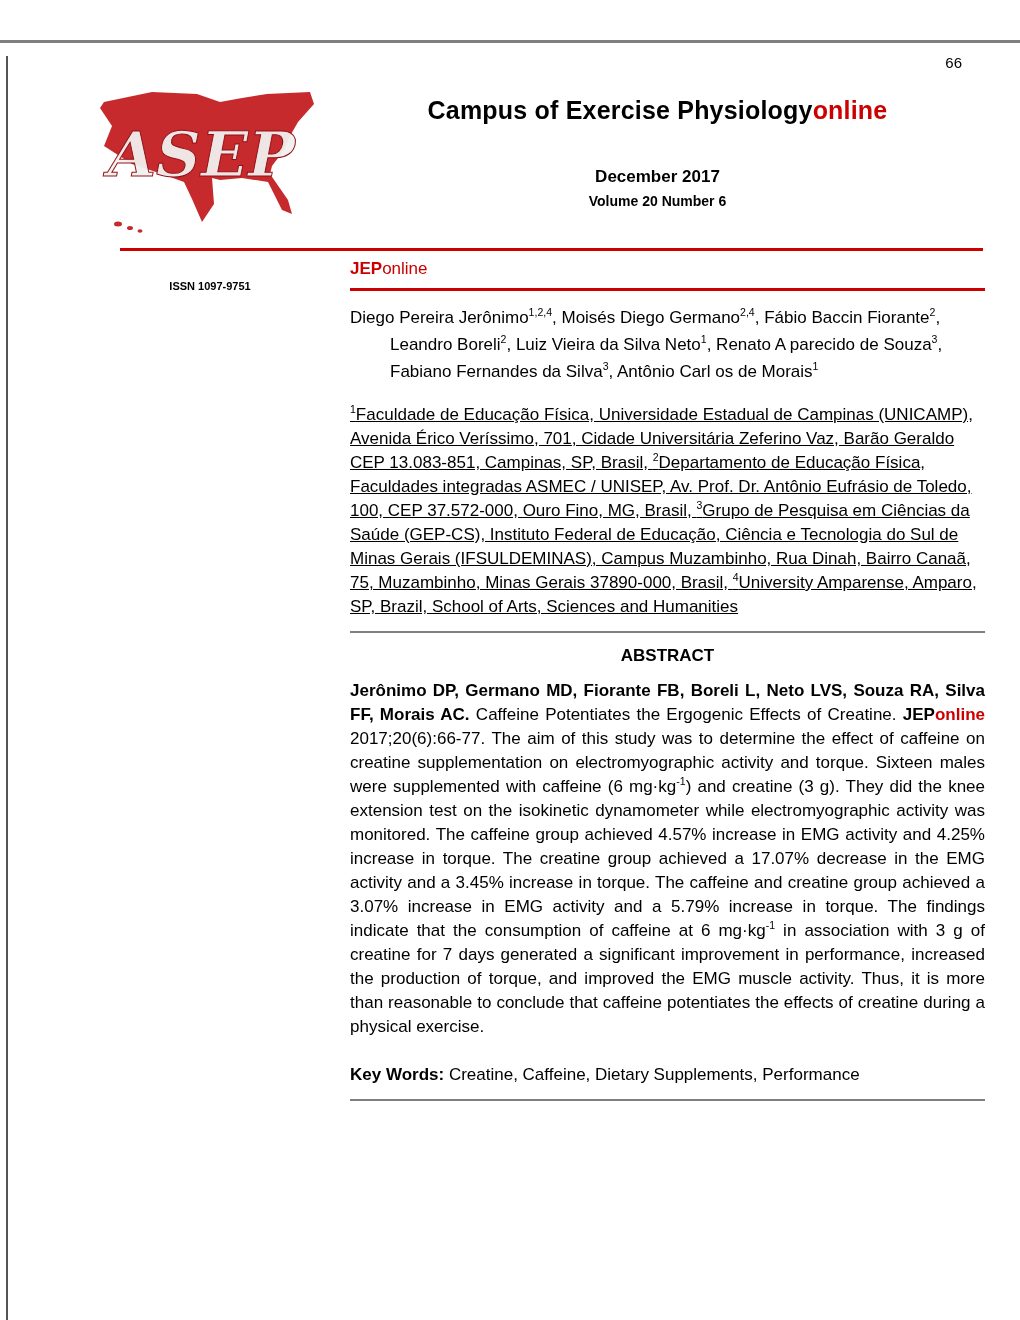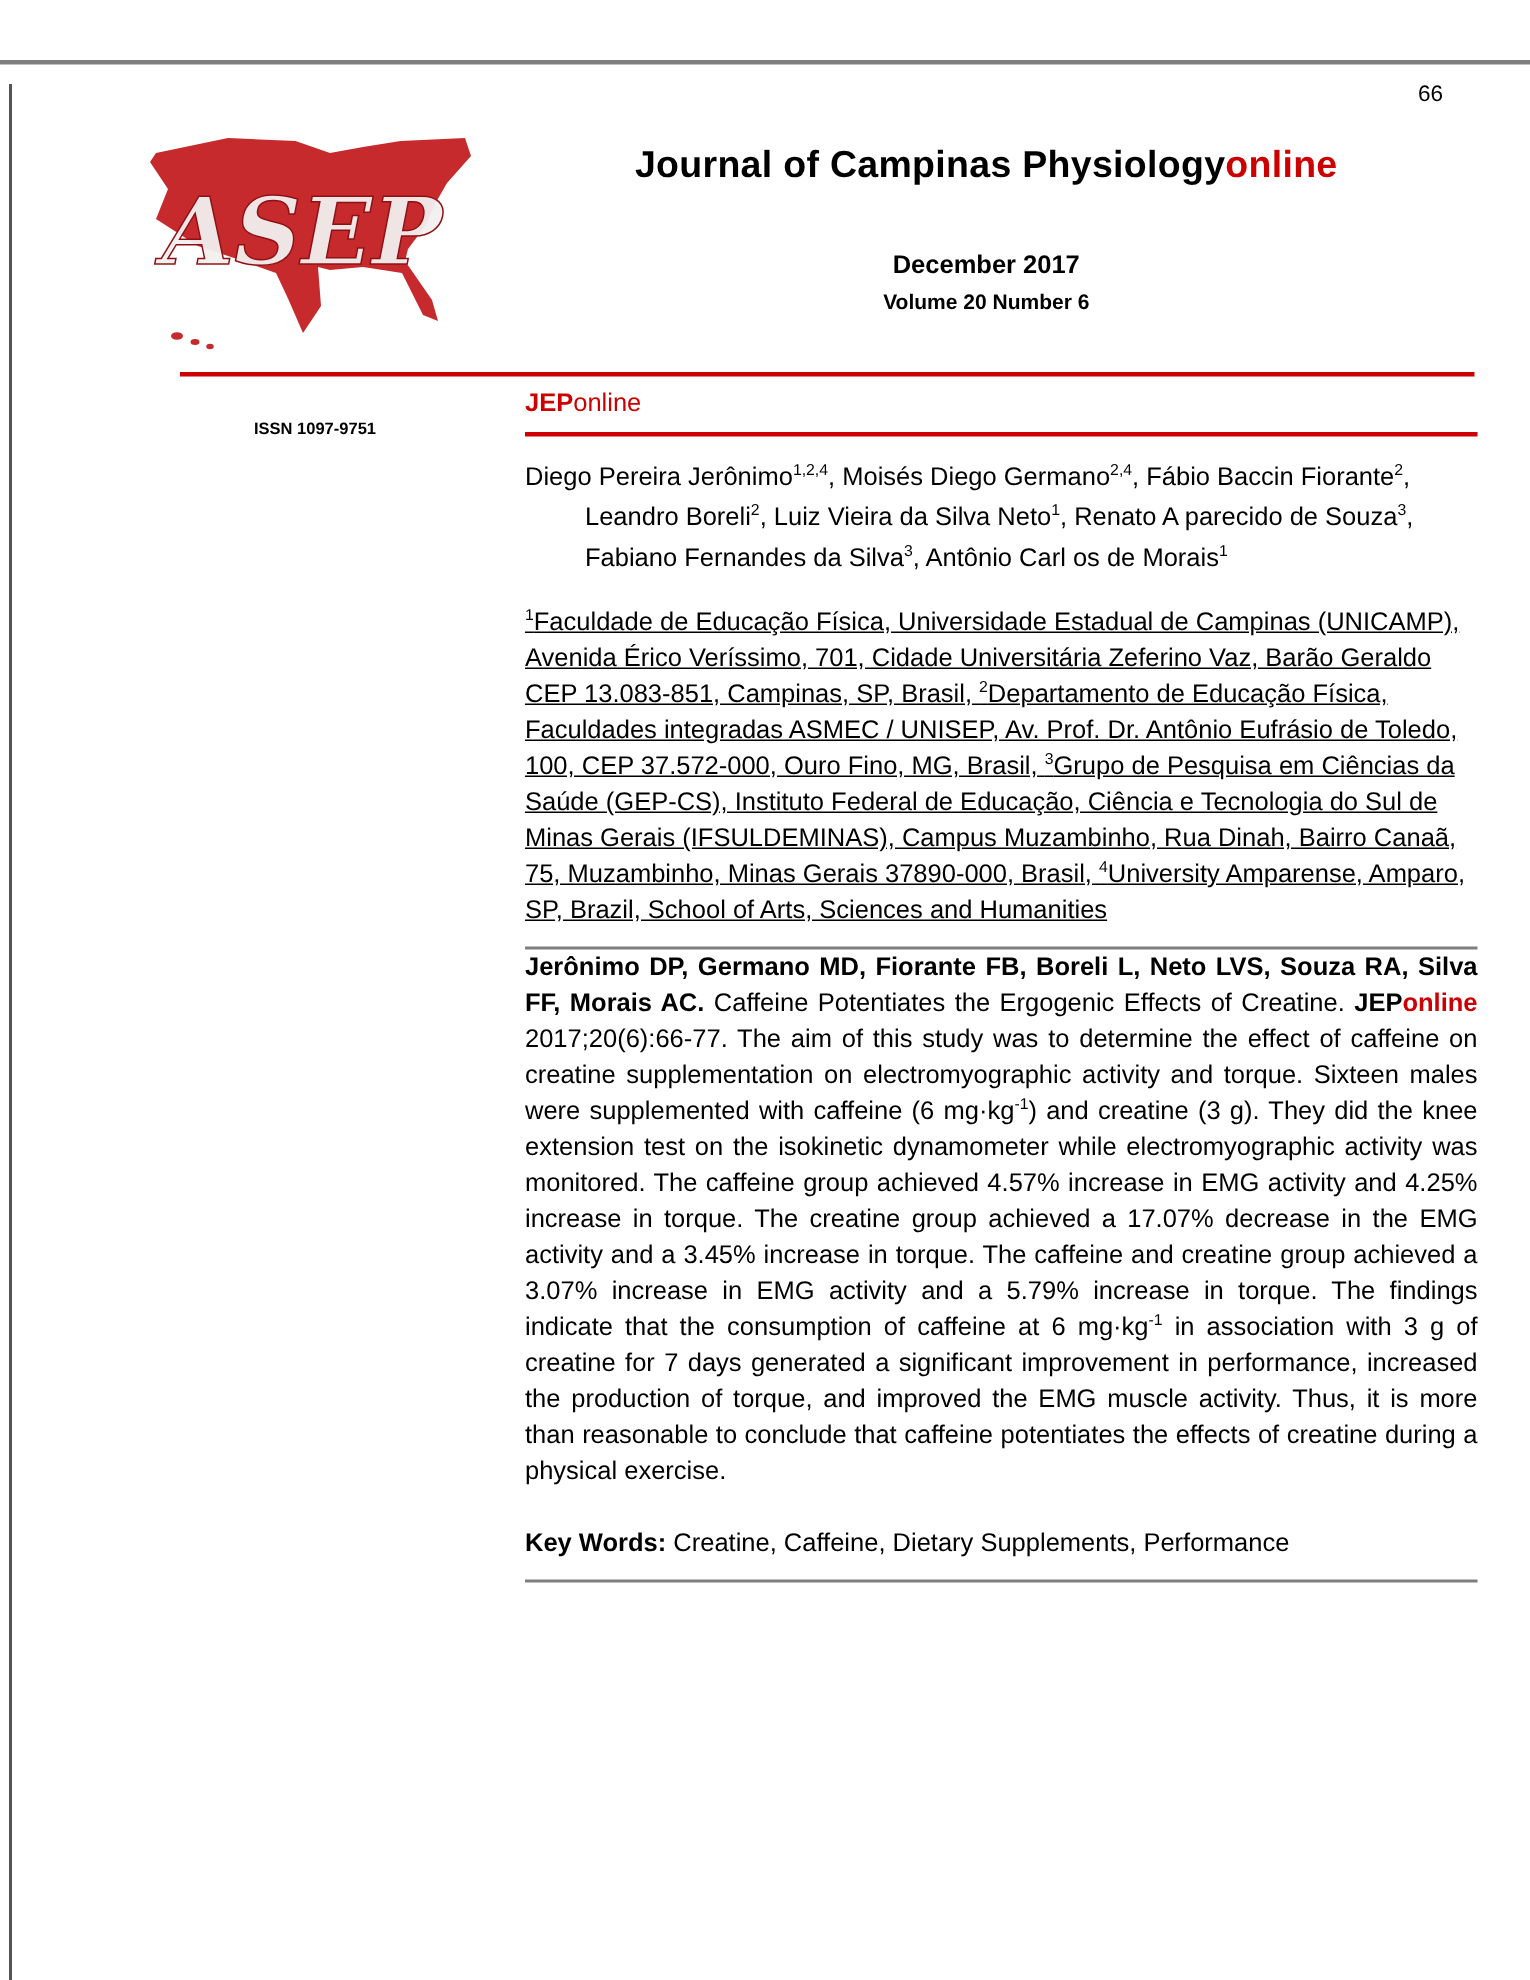--- a/index.html
+++ b/index.html
@@ -81,35 +81,36 @@
     <svg viewBox="0 0 230 150" xmlns="http://www.w3.org/2000/svg">
       <path style="fill: var(--map-red, #c62a2c);" d="M12,18 L60,8 L105,10 L128,18 L150,14 L175,10 L218,8 L222,20 L206,38 L198,52 L192,66 L180,82 L178,90 L196,116 L200,130 L190,126 L176,98 L150,94 L128,96 L120,94 L122,120 L110,138 L100,115 L92,98 L64,88 L40,80 L12,62 L20,42 L8,24 Z"></path>
       <ellipse cx="26" cy="140" rx="4" ry="2.5" style="fill: var(--map-red, #c62a2c);"></ellipse>
       <ellipse cx="38" cy="144" rx="3" ry="2" style="fill: var(--map-red, #c62a2c);"></ellipse>
       <ellipse cx="48" cy="147" rx="2.5" ry="1.8" style="fill: var(--map-red, #c62a2c);"></ellipse>
       <text x="16" y="92" font-size="62" fill="#f2efef" fill-opacity="0.95" stroke="#8f1014" stroke-width="1">ASEP</text>
     </svg>
   </div>
 
   <div class="masthead">
-    <div class="journal-title"><span>Journal of Campinas Physiology</span><span class="online">online</span></div>
+    <div class="journal-title"><span>Campus of Exercise Physiology</span><span class="online">online</span></div>
     <div class="issue-date">December 2017</div>
     <div class="issue-volume">Volume 20 Number 6</div>
   </div>
 
   <div class="rule-red main-rule"></div>
 
   <div class="sidebar">
     <div class="issn">ISSN 1097-9751</div>
   </div>
 
   <div class="main-col">
     <div class="jep-line"><span class="seg-bold">JEP</span><span>online</span></div>
     <div class="rule-red col-rule"></div>
     <p class="authors"><span>Diego Pereira Jerônimo</span><sup>1,2,4</sup><span>, Moisés Diego Germano</span><sup>2,4</sup><span>, Fábio Baccin Fiorante</span><sup>2</sup><span>, Leandro Boreli</span><sup>2</sup><span>, Luiz Vieira da Silva Neto</span><sup>1</sup><span>, Renato A parecido de Souza</span><sup>3</sup><span>, Fabiano Fernandes da Silva</span><sup>3</sup><span>, Antônio Carl os de Morais</span><sup>1</sup></p>
     <p class="affiliations"><sup>1</sup><span>Faculdade de Educação Física, Universidade Estadual de Campinas (UNICAMP), Avenida Érico Veríssimo, 701, Cidade Universitária Zeferino Vaz, Barão Geraldo CEP 13.083-851, Campinas, SP, Brasil, </span><sup>2</sup><span>Departamento de Educação Física, Faculdades integradas ASMEC / UNISEP, Av. Prof. Dr. Antônio Eufrásio de Toledo, 100, CEP 37.572-000, Ouro Fino, MG, Brasil, </span><sup>3</sup><span>Grupo de Pesquisa em Ciências da Saúde (GEP-CS), Instituto Federal de Educação, Ciência e Tecnologia do Sul de Minas Gerais (IFSULDEMINAS), Campus Muzambinho, Rua Dinah, Bairro Canaã, 75, Muzambinho, Minas Gerais 37890-000, Brasil, </span><sup>4</sup><span>University Amparense, Amparo, SP, Brazil, School of Arts, Sciences and Humanities</span></p>
     <div class="rule-gray"></div>
+    <h3 class="abstract-heading">ABSTRACT</h3>
     <p class="abstract"><span class="seg-bold">Jerônimo DP, Germano MD, Fiorante FB, Boreli L, Neto LVS, Souza RA, Silva FF, Morais AC.</span><span> Caffeine Potentiates the Ergogenic Effects of Creatine. </span><span class="seg-bold">JEP</span><span class="seg-boldred">online</span><span> 2017;20(6):66-77. The aim of this study was to determine the effect of caffeine on creatine supplementation on electromyographic activity and torque. Sixteen males were supplemented with caffeine (6 mg·kg</span><sup>-1</sup><span>) and creatine (3 g). They did the knee extension test on the isokinetic dynamometer while electromyographic activity was monitored. The caffeine group achieved 4.57% increase in EMG activity and 4.25% increase in torque. The creatine group achieved a 17.07% decrease in the EMG activity and a 3.45% increase in torque. The caffeine and creatine group achieved a 3.07% increase in EMG activity and a 5.79% increase in torque. The findings indicate that the consumption of caffeine at 6 mg·kg</span><sup>-1</sup><span> in association with 3 g of creatine for 7 days generated a significant improvement in performance, increased the production of torque, and improved the EMG muscle activity. Thus, it is more than reasonable to conclude that caffeine potentiates the effects of creatine during a physical exercise.</span></p>
     <p class="keywords"><span class="seg-bold">Key Words:</span><span> Creatine, Caffeine, Dietary Supplements, Performance</span></p>
     <div class="rule-gray"></div>
   </div>
 
 </div>
 
 </body></html>

